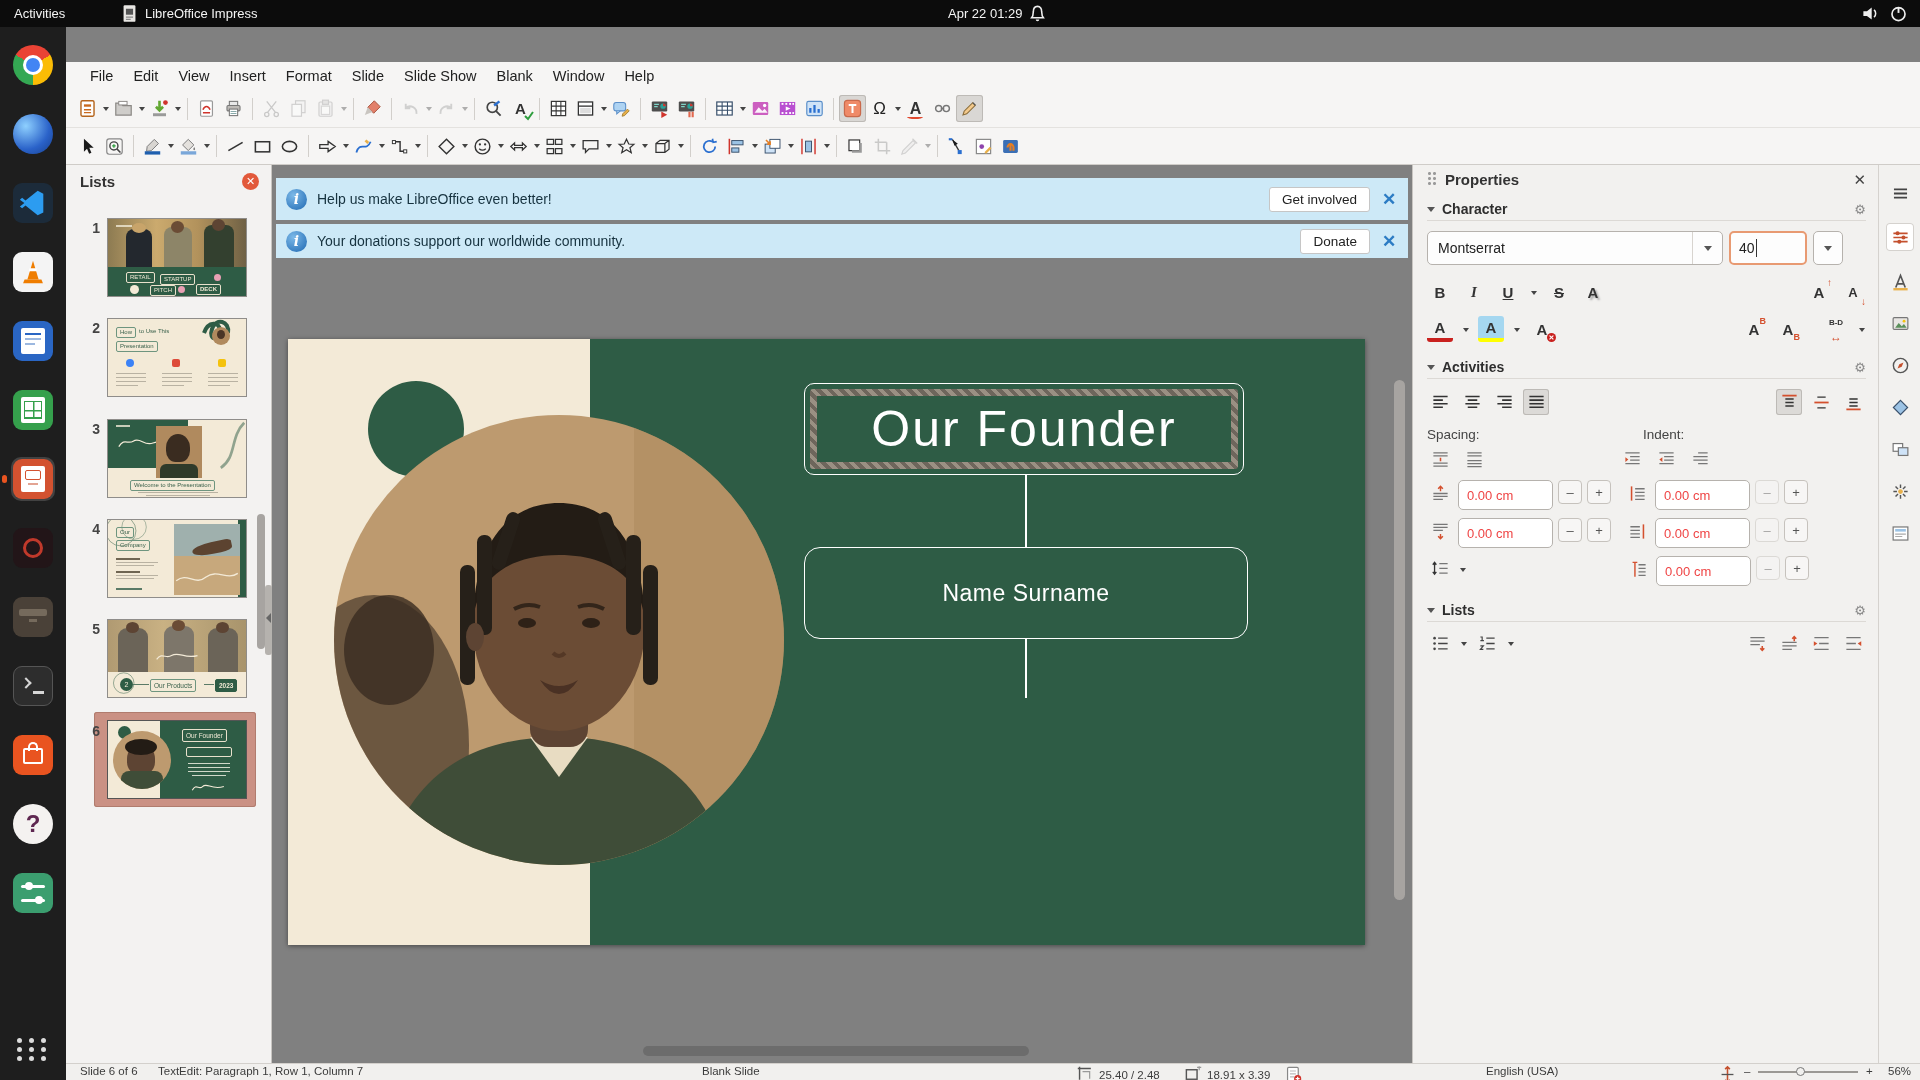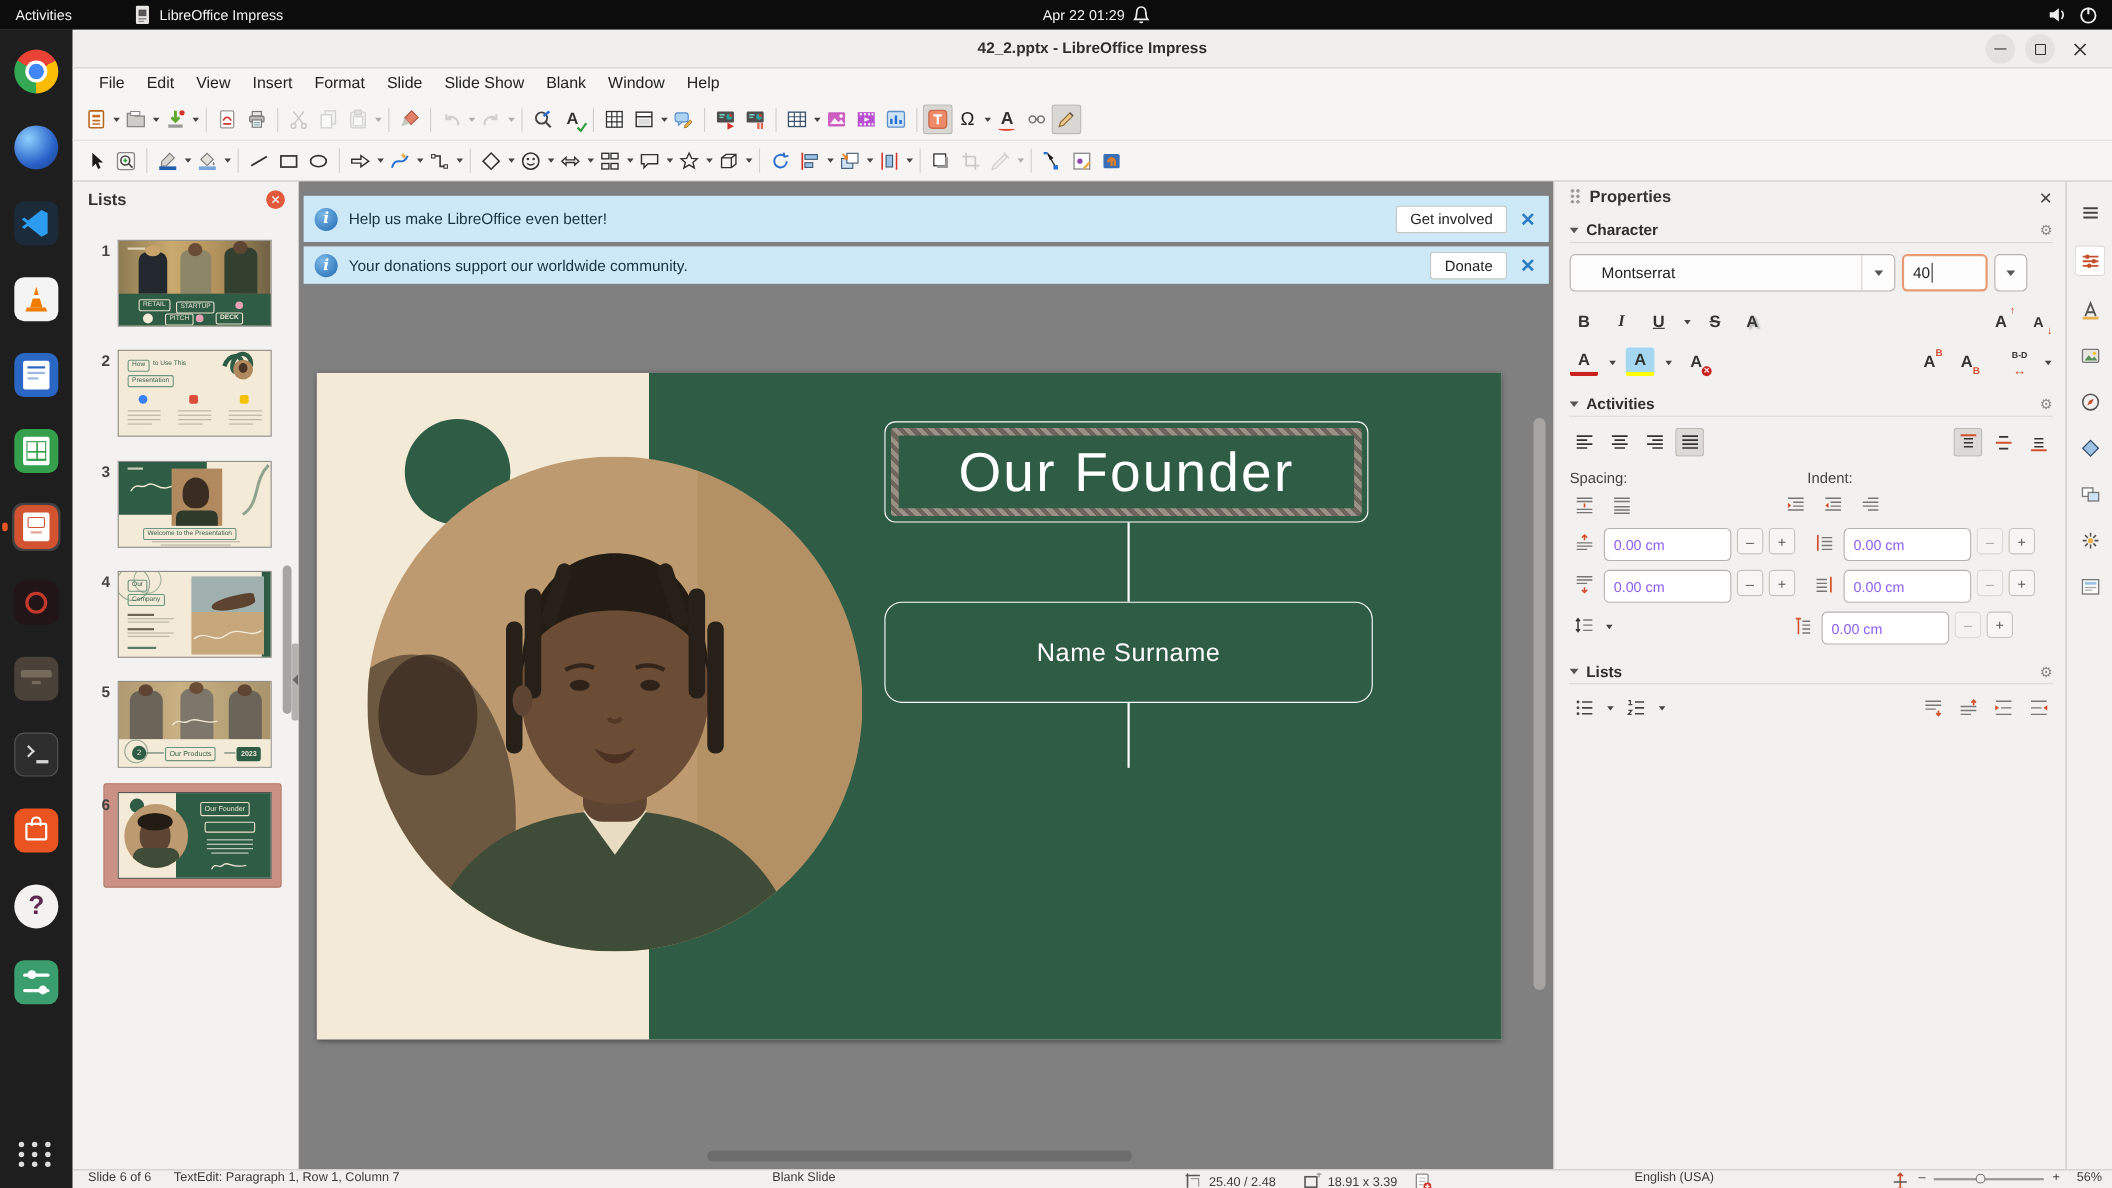--- a/index.html
+++ b/index.html
@@ -54,21 +54,21 @@
 .props{left:1412px;top:165px;width:466px;height:898px;background:#f2f1ef;border-left:1px solid #c8c5c1;padding:6px 12px 0 14px;font-size:14px;color:#333}
 .prow{display:flex;align-items:flex-start}
 .secthead{display:flex;align-items:center;border-bottom:1px solid #dcd9d5;padding-bottom:3px}
 .secthead b{font-size:14px;color:#2e2e2e}
 .chev{width:0;height:0;border-left:4px solid transparent;border-right:4px solid transparent;border-top:5px solid #555;margin-right:7px}
 .gear{margin-left:auto;color:#8a8a8a;font-size:13px}
 .combo{height:34px;background:#fdfdfd;border:1px solid #b6b2ad;border-radius:5px;display:flex;align-items:center;font-size:14px;color:#222}
 .cbtn{width:26px;height:26px;border-radius:3px;display:flex;align-items:center;justify-content:center;position:relative}
 .cbtn svg{width:18px;height:18px}
 .glyB{font-weight:bold;font-size:15px;color:#333}
-.numfield{width:116px;height:30px;background:#fff;border:1px solid #b6b2ad;border-radius:5px;font-size:13px;color:#8b5cf6;display:flex;align-items:center;padding-left:8px}
+.numfield{width:95px;height:30px;background:#fff;border:1px solid #b6b2ad;border-radius:5px;font-size:13px;color:#ef4444;display:flex;align-items:center;padding-left:8px}
 .step{width:24px;height:24px;border:1px solid #c6c2bd;border-radius:4px;background:#f7f6f5;display:flex;align-items:center;justify-content:center;font-size:13px;color:#555}
 .activebtn{background:#dcdad7;box-shadow:inset 0 0 0 1px #bdbab6}
 
 .tabstrip{left:1878px;top:165px;width:42px;height:898px;background:#f2f1ef;border-left:1px solid #d5d2ce}
 .tsi{position:absolute;left:7px;width:28px;height:28px;border-radius:4px;display:flex;align-items:center;justify-content:center}
 .tsi svg{width:19px;height:19px}
 
 .statusbar{left:66px;top:1063px;width:1854px;height:17px;background:#f1f0ee;border-top:1px solid #d3d0cc;font-size:11.5px;color:#3c3c3c}
 .statusbar .sit{position:absolute;top:1px;display:flex;align-items:center;gap:4px}
 .sico svg{width:13px;height:13px;display:block}
@@ -210,34 +210,20 @@
           <i style="width:5px;height:5px;border-radius:50%;background:#dcdcdc"></i>
           <i style="width:5px;height:5px;border-radius:50%;background:#dcdcdc"></i>
           <i style="width:5px;height:5px;border-radius:50%;background:#dcdcdc"></i>
           <i style="width:5px;height:5px;border-radius:50%;background:#dcdcdc"></i>
           <i style="width:5px;height:5px;border-radius:50%;background:#dcdcdc"></i>
           <i style="width:5px;height:5px;border-radius:50%;background:#dcdcdc"></i>
         </div>
       </div>
   </div>
 
-  <div class="titlebar r">
-    <div class="t">42_2.pptx - LibreOffice Impress</div>
-    <div class="wbtn" style="right:88px">
-        <div style="width:11px;height:1.6px;background:#333"></div>
-      </div>
-    <div class="wbtn" style="right:52px">
-        <div style="width:10px;height:10px;border:1.4px solid #333;border-radius:1px"></div>
-      </div>
-    <div class="wbtn" style="right:16px;background:none">
-        <svg viewBox="0 0 12 12" style="width:12px;height:12px">
-          <path d="M1 1 L11 11 M11 1 L1 11" stroke="#333" stroke-width="1.6"></path>
-        </svg>
-      </div>
-  </div>
 
   <div class="menubar r">
     <span>File</span>
     <span>Edit</span>
     <span>View</span>
     <span>Insert</span>
     <span>Format</span>
     <span>Slide</span>
     <span>Slide Show</span>
     <span>Blank</span>
@@ -920,21 +906,21 @@
       <span style="margin-left:auto;color:#444;font-size:15px"><span>✕</span></span>
     </div>
 
     <div class="secthead" style="margin-top:2px">
       <span class="chev"></span>
       <b>Character</b>
       <span class="gear">⚙</span>
     </div>
     <div class="prow" style="margin-top:10px;gap:6px">
       <div class="combo" style="width:296px">
-        <span style="padding-left:28px">Montserrat</span>
+        <span style="padding-left:10px">Montserrat</span>
         <span style="margin-left:auto;border-left:1px solid #d8d4cf;width:30px;height:100%;display:flex;align-items:center;justify-content:center">
             <i style="width:0;height:0;border-left:4px solid transparent;border-right:4px solid transparent;border-top:5px solid #555"></i>
           </span>
       </div>
       <div class="combo" style="width:78px;border:2px solid #e89a72">
         <span style="padding-left:8px">40</span>
         <span style="width:1.5px;height:18px;background:#333;margin-left:1px"></span>
       </div>
       <div class="combo" style="width:30px;justify-content:center">
           <i style="width:0;height:0;border-left:4px solid transparent;border-right:4px solid transparent;border-top:5px solid #555"></i>

